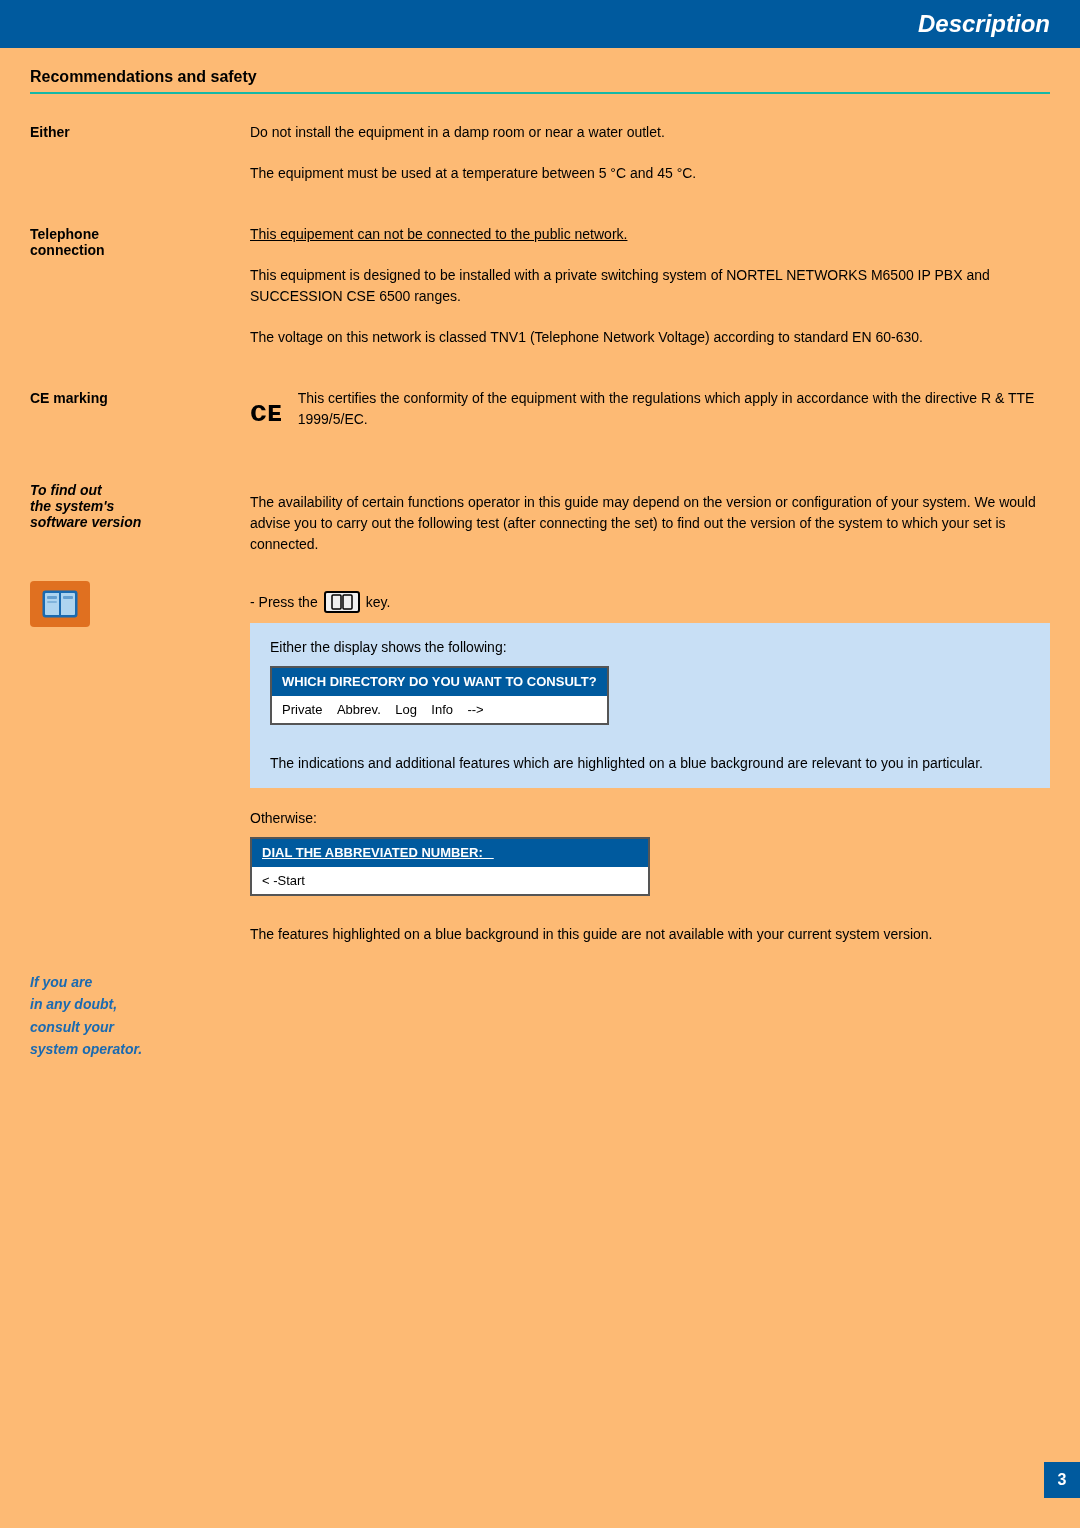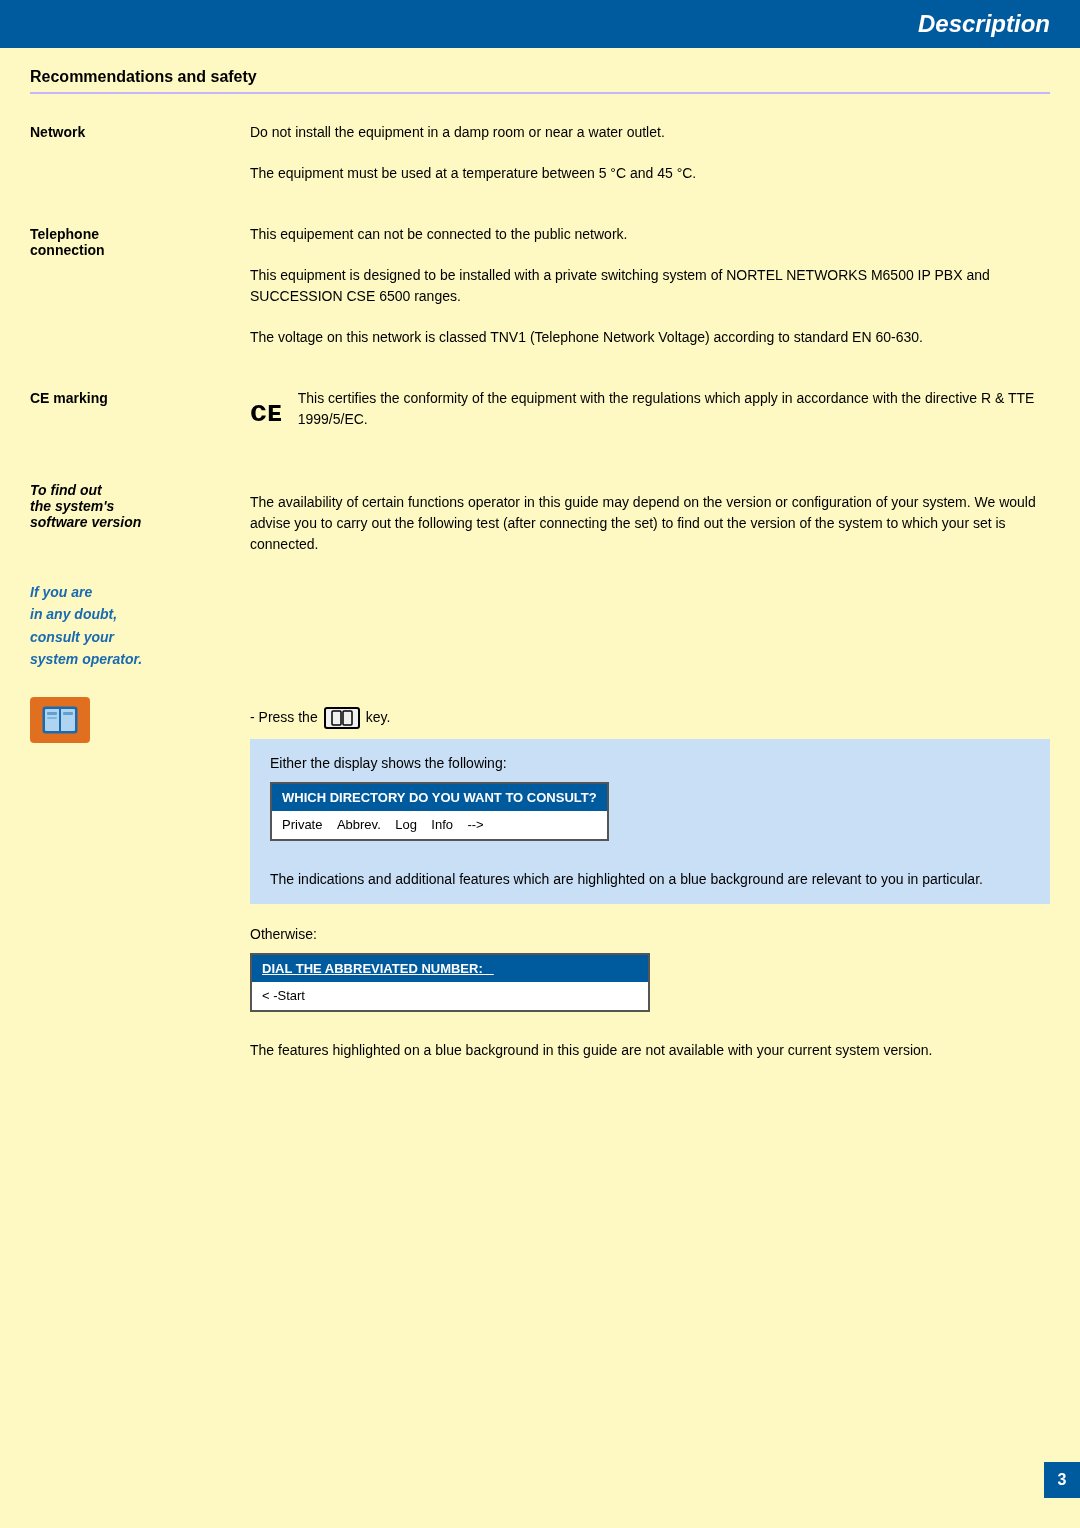--- a/index.html
+++ b/index.html
@@ -13,21 +13,21 @@
       font-size: 14px;
       background: #ffffff;
       color: #000000;
       width: 1080px;
       min-height: 1528px;
     }
 
     .page-container {
       width: 1080px;
       min-height: 1528px;
-      background: #fef9c3;
+      background: #fdba74;
       position: relative;
       padding: 0 0 60px 0;
     }
 
     
     .header-bar {
       background: #005a9e;
       color: #ffffff;
       text-align: right;
       padding: 10px 30px 10px 0;
@@ -43,21 +43,21 @@
 
     
     .content {
       padding: 0 30px 0 30px;
     }
 
     
     .section-heading {
       font-size: 16px;
       font-weight: bold;
-      border-bottom: 2px solid #c4b5fd;
+      border-bottom: 2px solid #14b8a6;
       padding-bottom: 6px;
       margin-bottom: 18px;
     }
 
     
     .info-table {
       width: 100%;
       border-collapse: collapse;
     }
 
@@ -192,20 +192,21 @@
       height: 36px;
       display: flex;
       align-items: center;
       justify-content: center;
       font-size: 16px;
       font-weight: bold;
     }
 
     
     .underline {
+      text-decoration: underline;
     }
 
     .press-key-line {
       display: flex;
       align-items: center;
       gap: 6px;
       margin: 8px 0;
     }
 
     .key-icon {
@@ -234,21 +235,21 @@
   </div>
 
   <div class="content">
 
     <div class="section-heading">Recommendations and safety</div>
 
     <table class="info-table">
       <tbody>
 
         <tr>
-          <td class="label-col">Network</td>
+          <td class="label-col">Either</td>
           <td class="value-col">
             <p>Do not install the equipment in a damp room or near a water outlet.</p>
             <p class="spaced">The equipment must be used at a temperature between 5 °C and 45 °C.</p>
           </td>
         </tr>
 
         <tr>
             <td colspan="2" style="height:12px;"></td>
           </tr>
 
@@ -284,27 +285,20 @@
 
         <tr>
             <td colspan="2" style="height:22px;"></td>
           </tr>
 
         <tr>
           <td class="label-col" style="padding-top:0;font-style:italic;">To find out<br>the system's<br>software version</td>
           <td class="value-col">
             <p>The availability of certain functions operator in this guide may depend on the version or configuration of your system. We would advise you to carry out the following test (after connecting the set) to find out the version of the system to which your set is connected.</p>
           </td>
-        </tr>
-
-        <tr>
-          <td class="label-col" style="padding-top:16px;">
-            <span class="blue-italic-label">If you are<br>in any doubt,<br>consult your<br>system operator.</span>
-          </td>
-          <td class="value-col"></td>
         </tr>
 
         <tr>
           <td class="label-col" style="text-align:left; padding-top:16px;">
             
             <div class="book-icon-container">
               <div class="book-shape">
 
                 <svg width="38" height="30" viewBox="0 0 38 30">
                   <rect x="2" y="2" width="34" height="26" rx="2" fill="#1a6ab1" stroke="#1a6ab1"></rect>
@@ -346,20 +340,27 @@
             
             <div class="otherwise-box">
               <div class="otherwise-box-header">DIAL THE ABBREVIATED NUMBER: _</div>
               <div class="otherwise-box-row">&lt; -Start</div>
             </div>
 
             <p class="spaced">The features highlighted on a blue background in this guide are not available with your current system version.</p>
           </td>
         </tr>
 
+        <tr>
+          <td class="label-col" style="padding-top:16px;">
+            <span class="blue-italic-label">If you are<br>in any doubt,<br>consult your<br>system operator.</span>
+          </td>
+          <td class="value-col"></td>
+        </tr>
+
       </tbody>
     </table>
 
   </div>
 
   <div class="page-number-badge">
     <span>3</span>
   </div>
 
 </div>

